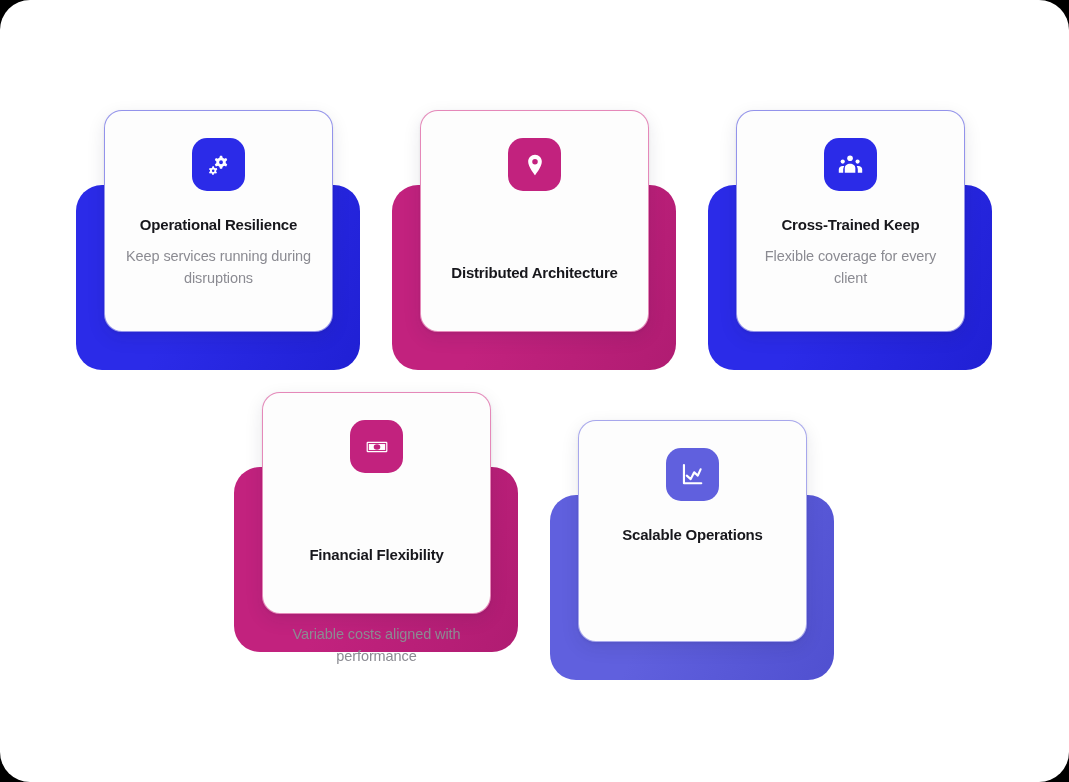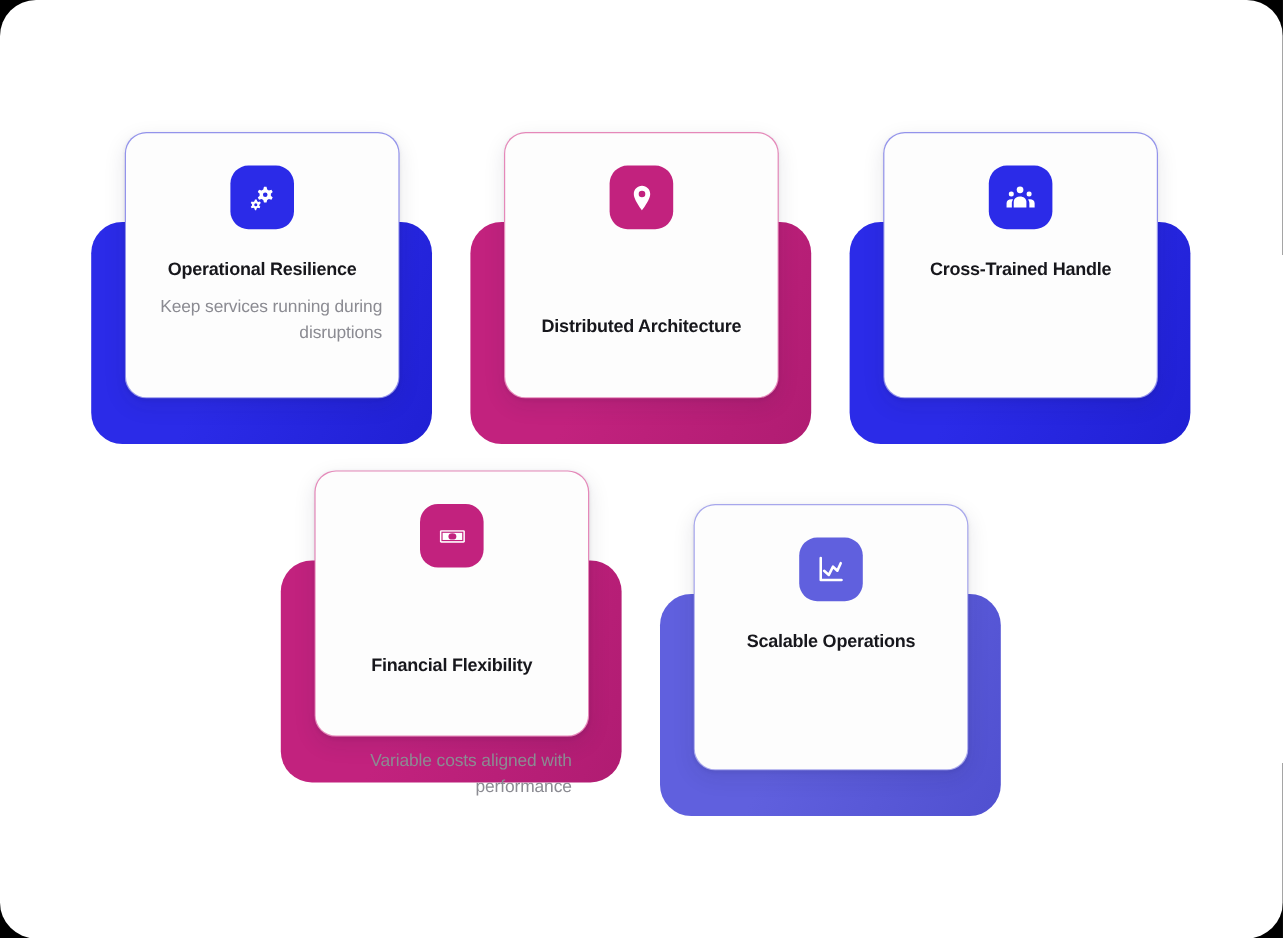--- a/index.html
+++ b/index.html
@@ -93,21 +93,21 @@
     letter-spacing: -0.2px;
     text-align: center;
     line-height: 1;
     white-space: nowrap;
   }
 
   .card-desc {
     margin-top: 13px;
     font-size: 14.5px;
     color: #8b8b92;
-    text-align: right;
+    text-align: center;
     line-height: 1.55;
     width: 200px;
     letter-spacing: -0.1px;
   }
 
   
   #unit-0 { left: 76px;  top: 110px; }
   #unit-1 { left: 392px; top: 110px; }
   #unit-2 { left: 708px; top: 110px; }
   #unit-3 { left: 234px; top: 392px; }
@@ -157,21 +157,22 @@
             <svg width="27" height="27" viewBox="0 0 24 24" fill="#ffffff">
               <circle cx="11.6" cy="6.4" r="2.5"></circle>
               <path d="M6.9 19.4v-4.1c0-2.3 2.1-3.9 4.7-3.9s4.7 1.6 4.7 3.9v4.1H6.9z"></path>
               <circle cx="5.1" cy="9.4" r="1.85"></circle>
               <path d="M1.6 19.4v-3.1c0-1.75 1.55-2.95 3.5-2.95.5 0 .98.08 1.4.23-.62.75-.98 1.66-.98 2.66v3.16H1.6z"></path>
               <circle cx="18.3" cy="9.4" r="1.85"></circle>
               <path d="M22.4 19.4v-3.1c0-1.75-1.55-2.95-3.5-2.95-.5 0-.98.08-1.4.23.62.75.98 1.66.98 2.66v3.16h3.92z"></path>
             </svg>
           </span>
         </div>
-        <div class="card-title">Cross-Trained Handle</div>
+        <div class="card-title">Cross-Trained Keep</div>
+        <div class="card-desc">Flexible coverage for every client</div>
       </div>
     </div>
 
     <div class="card-unit" id="unit-3">
       <div class="backing" style="background: linear-gradient(115deg, rgb(194, 34, 126) 0%, rgb(194, 34, 126) 42%, rgb(176, 28, 114) 100%);"></div>
       <div class="panel pinkborder">
         <div class="icon-tile" style="background: rgb(194, 34, 126);">
           <span>
             <svg width="26" height="26" viewBox="0 0 24 24">
               <rect x="2.4" y="7.2" width="19.2" height="9.6" rx="1.1" fill="#ffffff"></rect>

